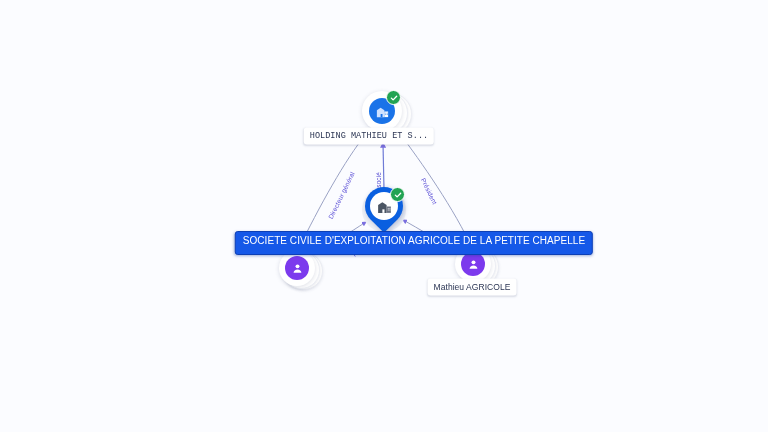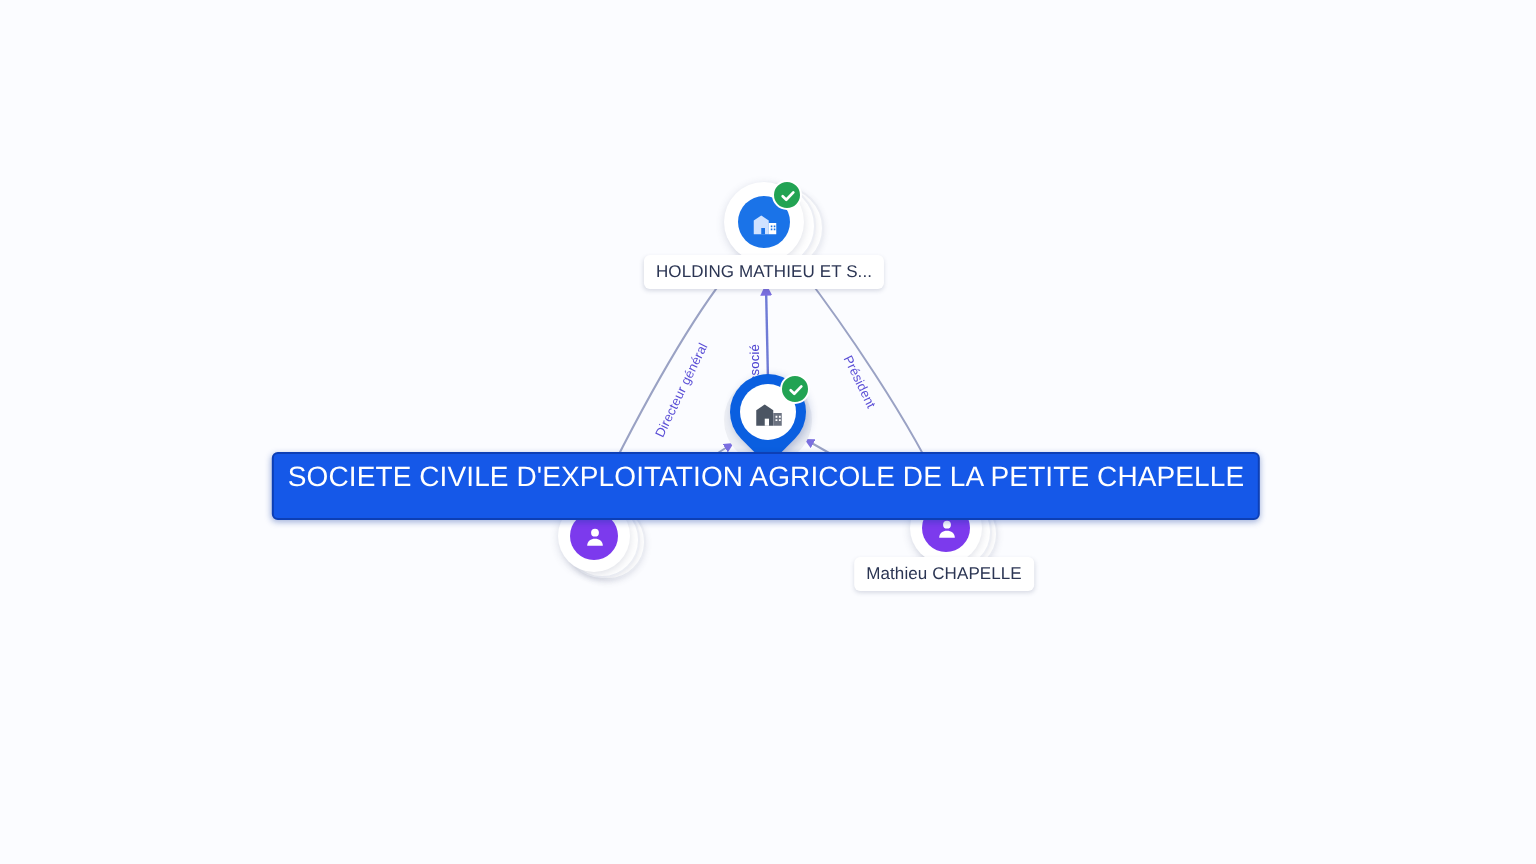--- a/index.html
+++ b/index.html
@@ -142,24 +142,25 @@
     padding: 3px 6px 4px;
     white-space: nowrap;
     box-shadow: 0 1px 2px rgba(60,70,110,.18);
     z-index: 7;
     letter-spacing: .05px;
   }
   .node-label.selected {
     background: #1558e8;
     color: #ffffff;
     border: 1px solid #0d3fb5;
-    font-size: 14px;
-    padding: 3px 7px 13px;
+    font-size: 10px;
+    padding: 3px 7px 8px;
     box-shadow: 0 1px 3px rgba(20,60,160,.4);
     z-index: 9;
+    margin-left: 31px;
   }
 </style>
 </head>
 <body>
 
 <div id="graph-canvas">
 
   <svg class="edge-layer" viewBox="0 0 768 432">
     <defs>
       <marker id="arw" markerWidth="5" markerHeight="5" refX="4" refY="2.5" orient="auto" markerUnits="strokeWidth">
@@ -204,21 +205,21 @@
         </svg>
       </div>
     </div>
     <div class="badge-check" style="left:4px; top:-21px;">
       <svg width="8" height="8" viewBox="0 0 12 12" aria-hidden="true">
         <path d="M2 6.2 L4.7 8.8 L10 3.3" stroke="#ffffff" stroke-width="2" fill="none" stroke-linecap="round" stroke-linejoin="round"></path>
       </svg>
     </div>
   </div>
 
-  <div class="node-label" style="left:382px; top:136px; transform:translate(-50%,-50%);">HOLDING MATHIEU ET S...</div>
+  <div class="node-label" style="left:369px; top:136px; transform:translate(-50%,-50%);font-family:Liberation Mono, monospace;">HOLDING MATHIEU ET S...</div>
 
   <div class="node" style="left:384px; top:210px;">
     <div class="pin-wrap" style="left:-22px; top:-24px;">
       <div class="pin-halo"></div>
       <div class="pin-shape"></div>
       <div class="pin-hole">
         <svg width="17" height="17" viewBox="0 0 24 24" aria-hidden="true">
           <path d="M3 21V10l6-4 6 4v11H3z" fill="#4b5563"></path>
           <path d="M9 21v-5h3v5H9z" fill="#ffffff"></path>
           <path d="M15 21V12h6v9h-6z" fill="#6b7280"></path>
@@ -255,15 +256,15 @@
     <div class="disc" style="left:-18px; top:-18px;">
       <div class="inner">
         <svg width="13" height="13" viewBox="0 0 24 24" aria-hidden="true">
           <circle cx="12" cy="8" r="3.6" fill="#ffffff"></circle>
           <path d="M4.8 20c0-4 3.3-6.3 7.2-6.3s7.2 2.3 7.2 6.3z" fill="#ffffff"></path>
         </svg>
       </div>
     </div>
   </div>
 
-  <div class="node-label" style="left:472px; top:287px; transform:translate(-50%,-50%);">Mathieu CHAPELLE</div>
+  <div class="node-label" style="left:472px; top:287px; transform:translate(-50%,-50%);">Mathieu AGRICOLE</div>
 
 </div>
 
 </body></html>

